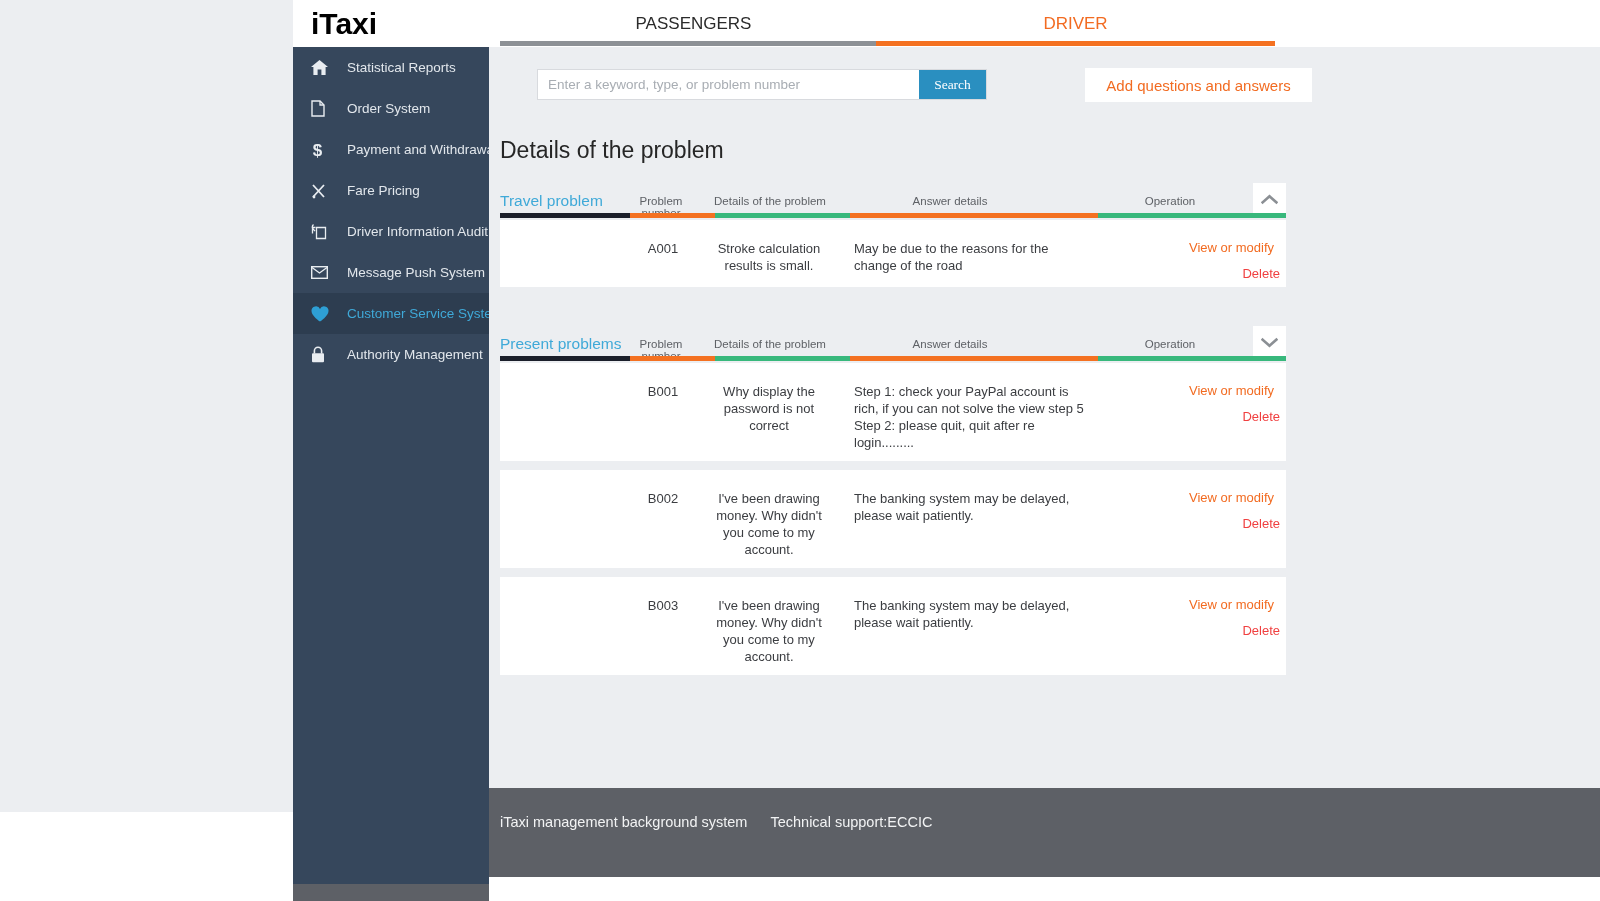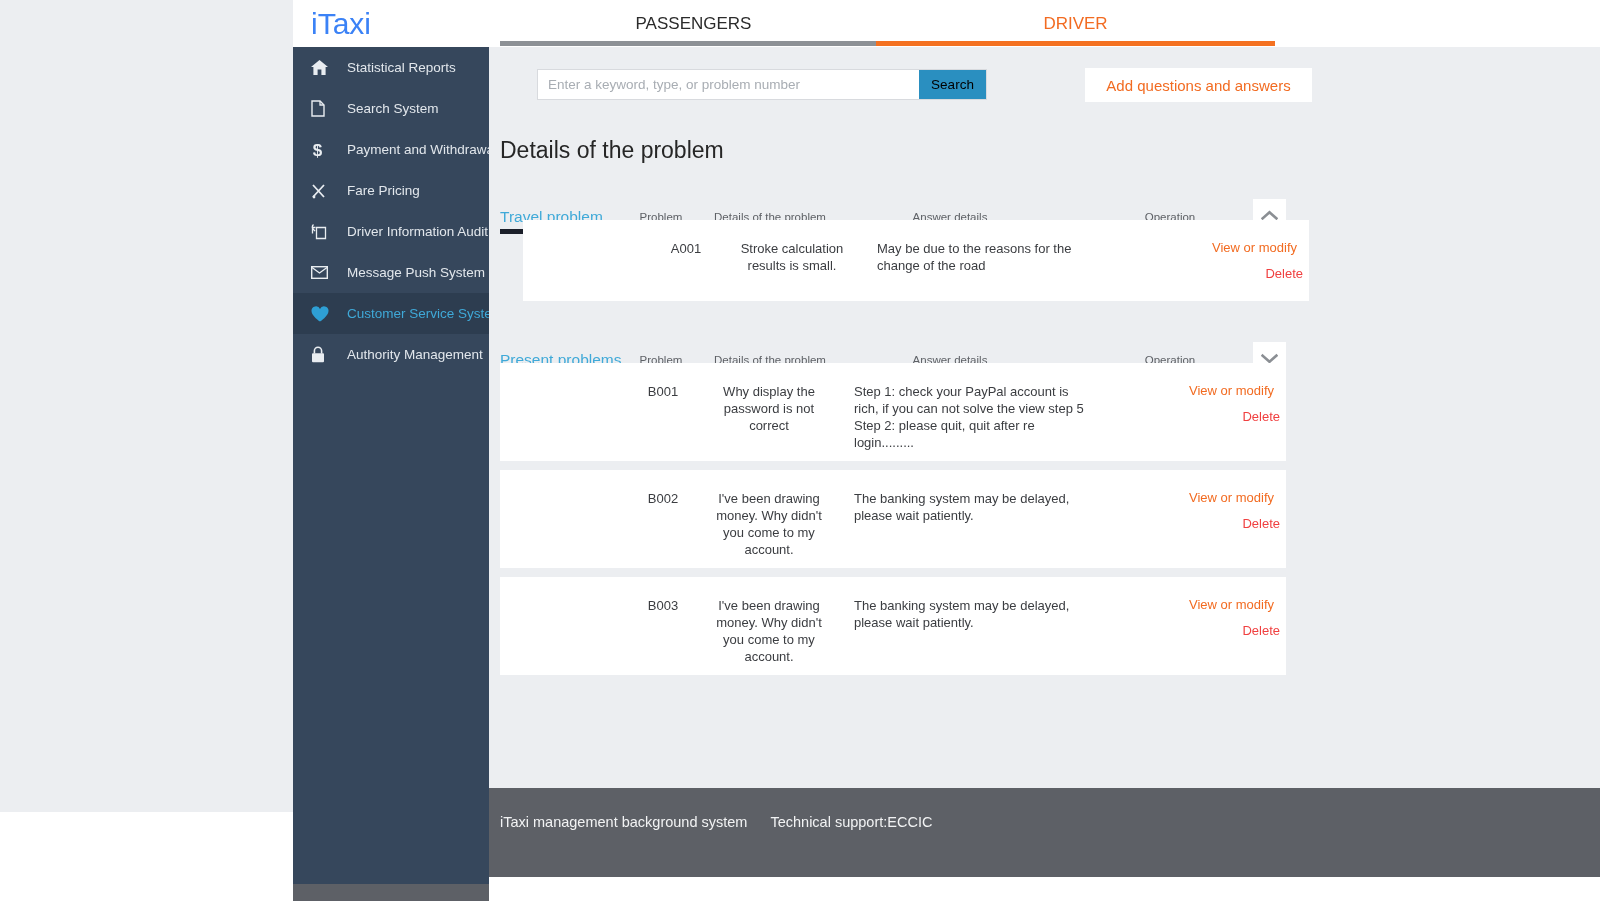--- a/index.html
+++ b/index.html
@@ -26,21 +26,21 @@
   .sidebar {
     position: absolute; left: 293px; top: 0; width: 196px; height: 884px;
     background: #36475c;
   }
   .brand {
     height: 47px; display: flex; align-items: center;
     padding-left: 18px;
     background: #ffffff;
   }
   .brand-text {
-    font-size: 30px; font-weight: normal; color: #3b82f6;
+    font-size: 30px; font-weight: bold; color: #000000;
     letter-spacing: 0px; line-height: 30px;
   }
   .nav { padding-top: 0px; }
   .nav-item {
     display: flex; align-items: center; height: 41px;
     padding-left: 18px; cursor: pointer;
   }
   .nav-item.active { background: #2d3d50; }
   .nav-icon {
     width: 22px; min-width: 22px; height: 20px;
@@ -88,41 +88,41 @@
     border: 1px solid #d8dade;
   }
   .search-input {
     flex: 1; border: none; outline: none;
     padding: 0 10px; font-size: 13.5px; color: #333;
     font-family: "Liberation Sans", sans-serif;
     background: transparent;
   }
   .search-input::placeholder { color: #a8adb3; }
   .search-btn {
-    width: 67px; background: #2a8fc0; border: none; color: #000000;
+    width: 67px; background: #2a8fc0; border: none; color: #ffffff;
     font-size: 13.5px; cursor: pointer;
-    font-family: Liberation Sans, sans-serif;
+    font-family: Liberation Serif, serif;
   }
   .addqa-btn {
     position: absolute; left: 559px; top: 21px;
     width: 227px; height: 34px;
     background: #ffffff; color: #f26b21;
     display: flex; align-items: center; justify-content: center;
     font-size: 15px; cursor: pointer;
   }
 
   
   .page-title {
     position: absolute; left: 11px; top: 137px;
     font-size: 23px; color: #262626; font-weight: normal;
   }
 
   
   .section { position: absolute; left: 11px; width: 786px; }
-  .section-head { position: relative; height: 29px; margin-top: 16px; }
+  .section-head { position: relative; height: 29px; }
   .section-title {
     position: absolute; left: 0; top: 4px;
     font-size: 15.5px; color: #3fa9d8;
   }
   .col-head {
     position: absolute; top: 7px;
     font-size: 11.5px; color: #5e6166; text-align: center;
   }
   .ch-num    { left: 121px; width: 80px; }
   .ch-detail { left: 210px; width: 120px; }
@@ -189,21 +189,21 @@
           </span>
           <span class="nav-label">Statistical Reports</span>
         </div>
         <div class="nav-item">
           <span class="nav-icon">
             <svg width="14" height="17" viewBox="0 0 14 17">
               <path fill="none" stroke="currentColor" stroke-width="1.4" d="M1 1h8l4 4v11H1z"></path>
               <path fill="none" stroke="currentColor" stroke-width="1.3" d="M9 1v4h4"></path>
             </svg>
           </span>
-          <span class="nav-label">Search System</span>
+          <span class="nav-label">Order System</span>
         </div>
         <div class="nav-item">
           <span class="nav-icon">
             <svg width="13" height="18" viewBox="0 0 13 18">
               <text x="6.5" y="15" text-anchor="middle" font-family="Liberation Sans, sans-serif" font-size="17" font-weight="bold" fill="currentColor">$</text>
             </svg>
           </span>
           <span class="nav-label">Payment and Withdrawal</span>
         </div>
         <div class="nav-item">
@@ -294,21 +294,21 @@
             </div>
             <div class="seg-bar">
               <div class="seg" style="left:0px;width:130px;background:#1b1f2a"></div>
               <div class="seg" style="left:130px;width:85px;background:#f47121"></div>
               <div class="seg" style="left:215px;width:135px;background:#38b87c"></div>
               <div class="seg" style="left:350px;width:248px;background:#f47121"></div>
               <div class="seg" style="left:598px;width:188px;background:#38b87c"></div>
             </div>
           </div>
           <div class="rows">
-            <div class="row" style="height: 81px; margin-left: 23px;">
+            <div class="row" style="height: 67px;">
               <div class="cell cell-num">A001</div>
               <div class="cell cell-detail">Stroke calculation results is small.</div>
               <div class="cell cell-answer">May be due to the reasons for the change of the road</div>
               <div class="cell-ops">
                 <span class="op-view">View or modify</span>
                 <span class="op-del">Delete</span>
               </div>
             </div>
           </div>
         </div>

